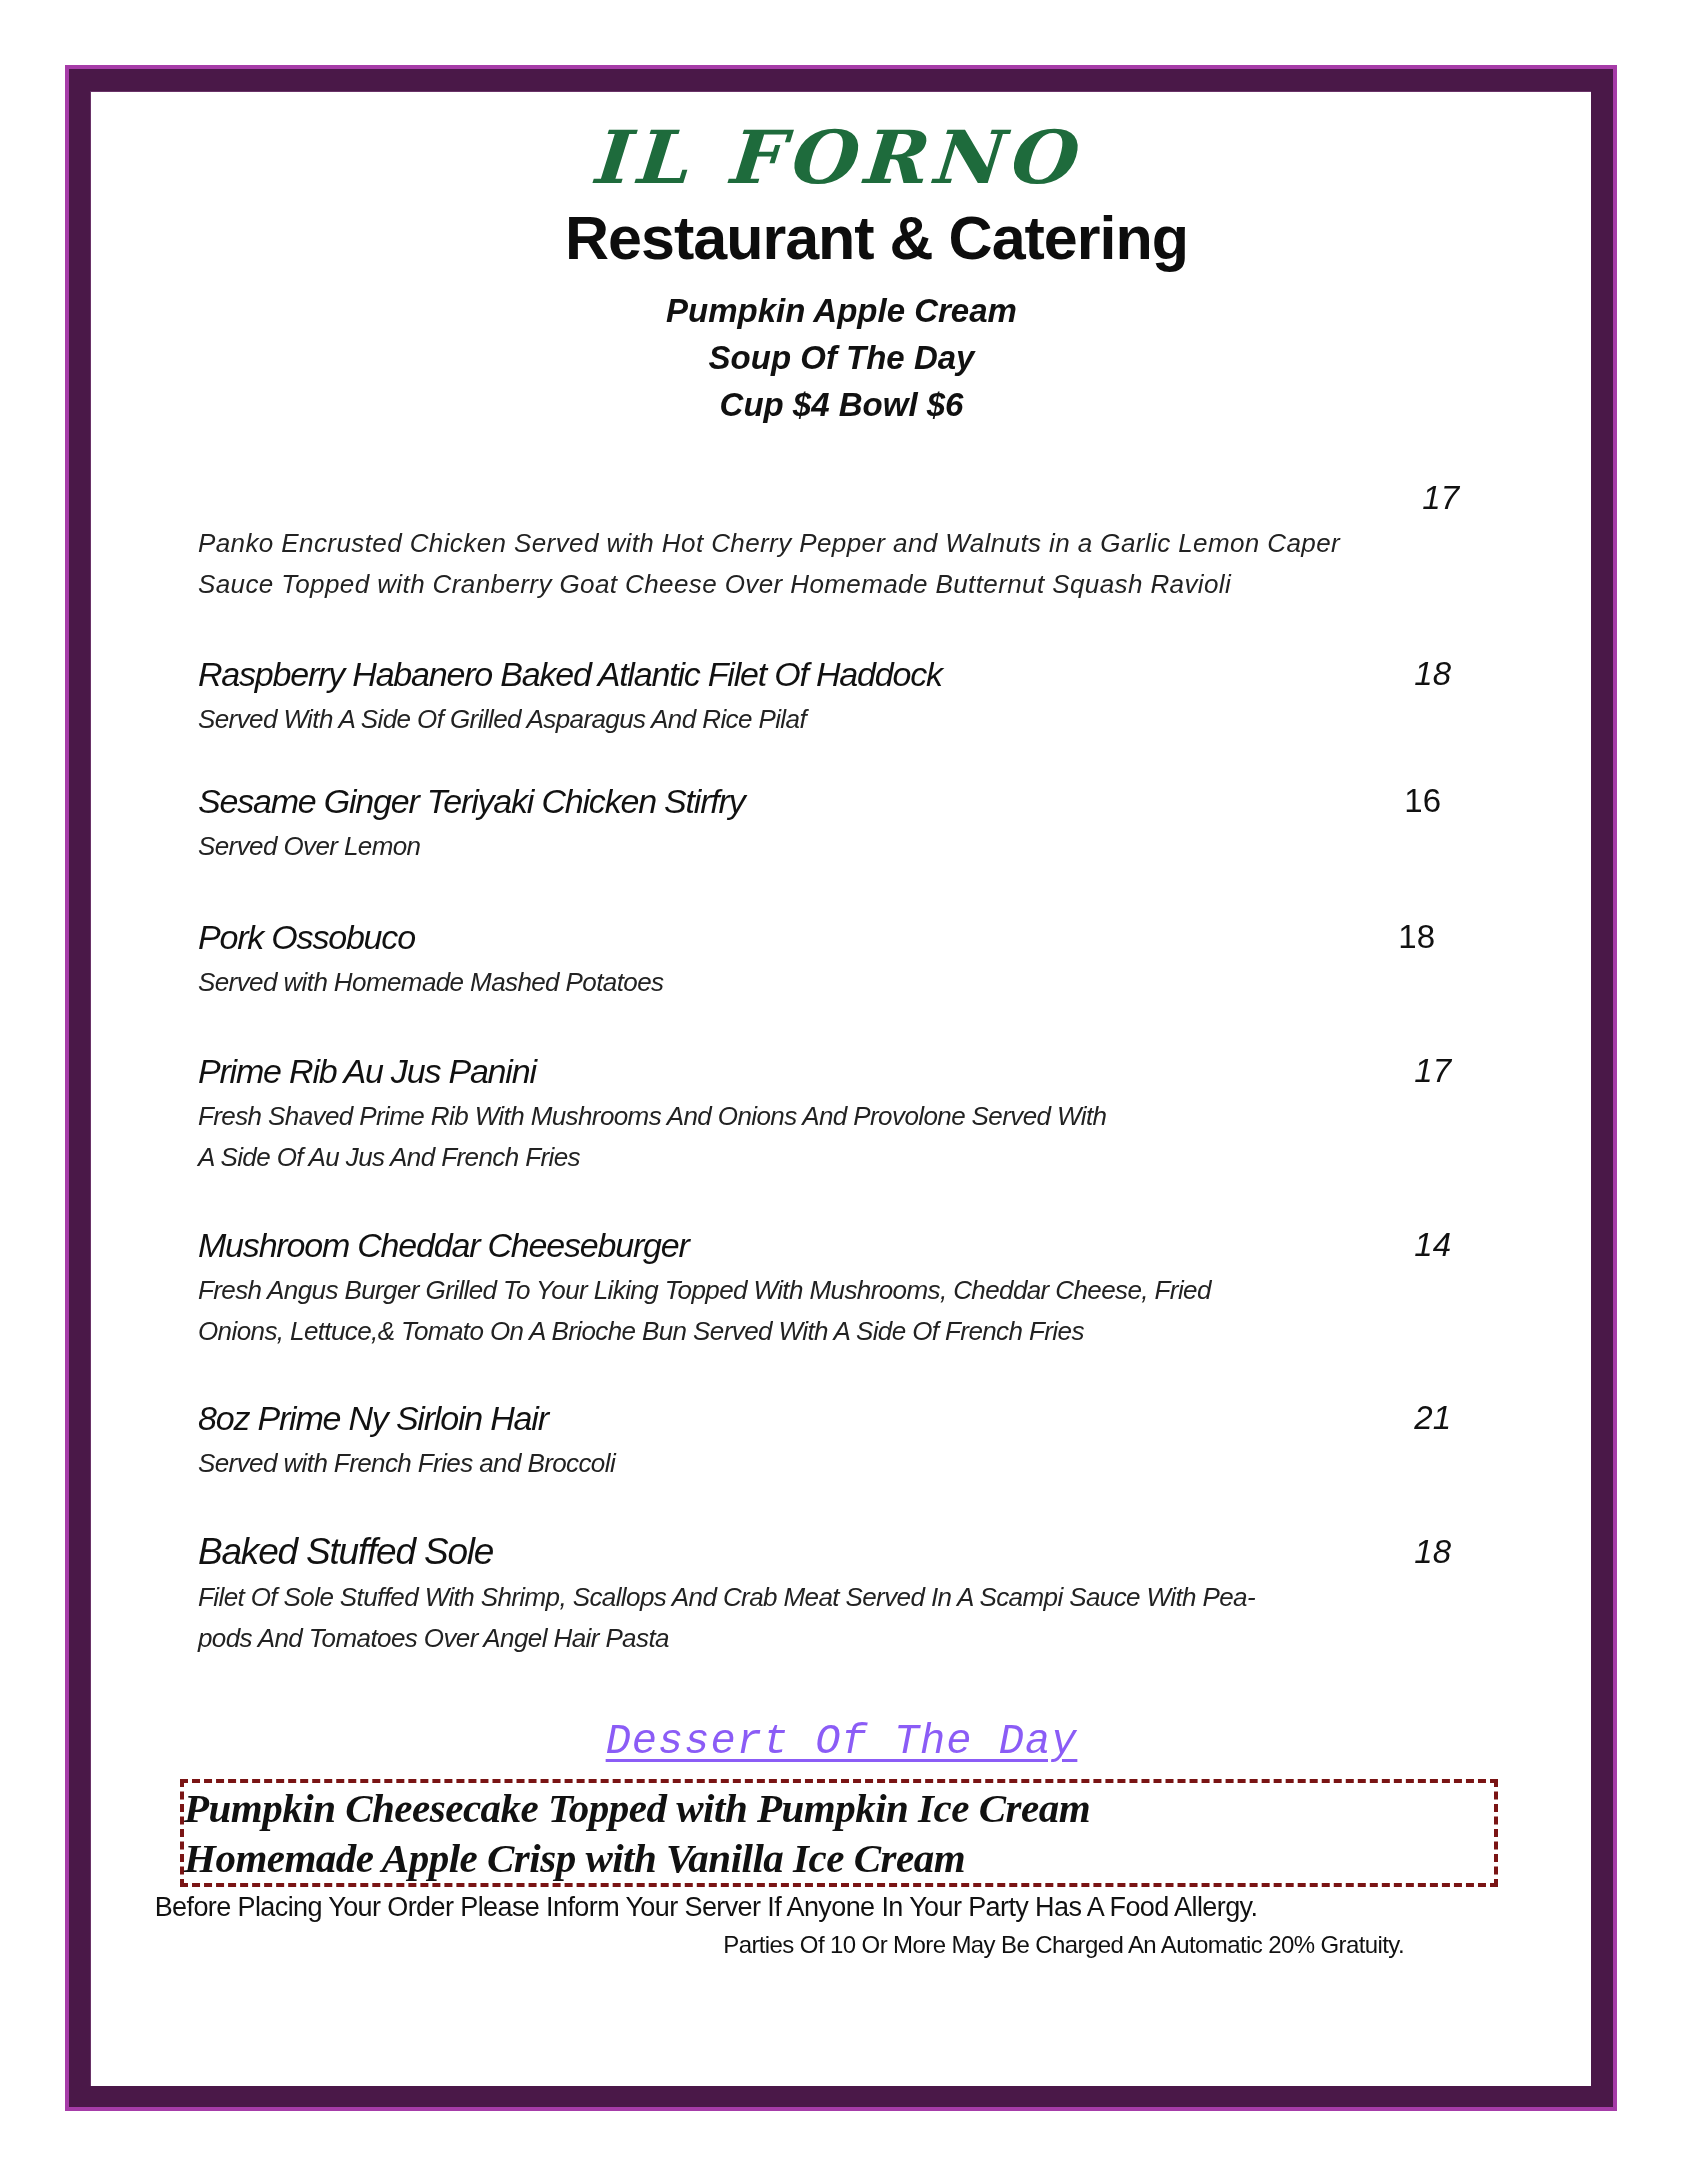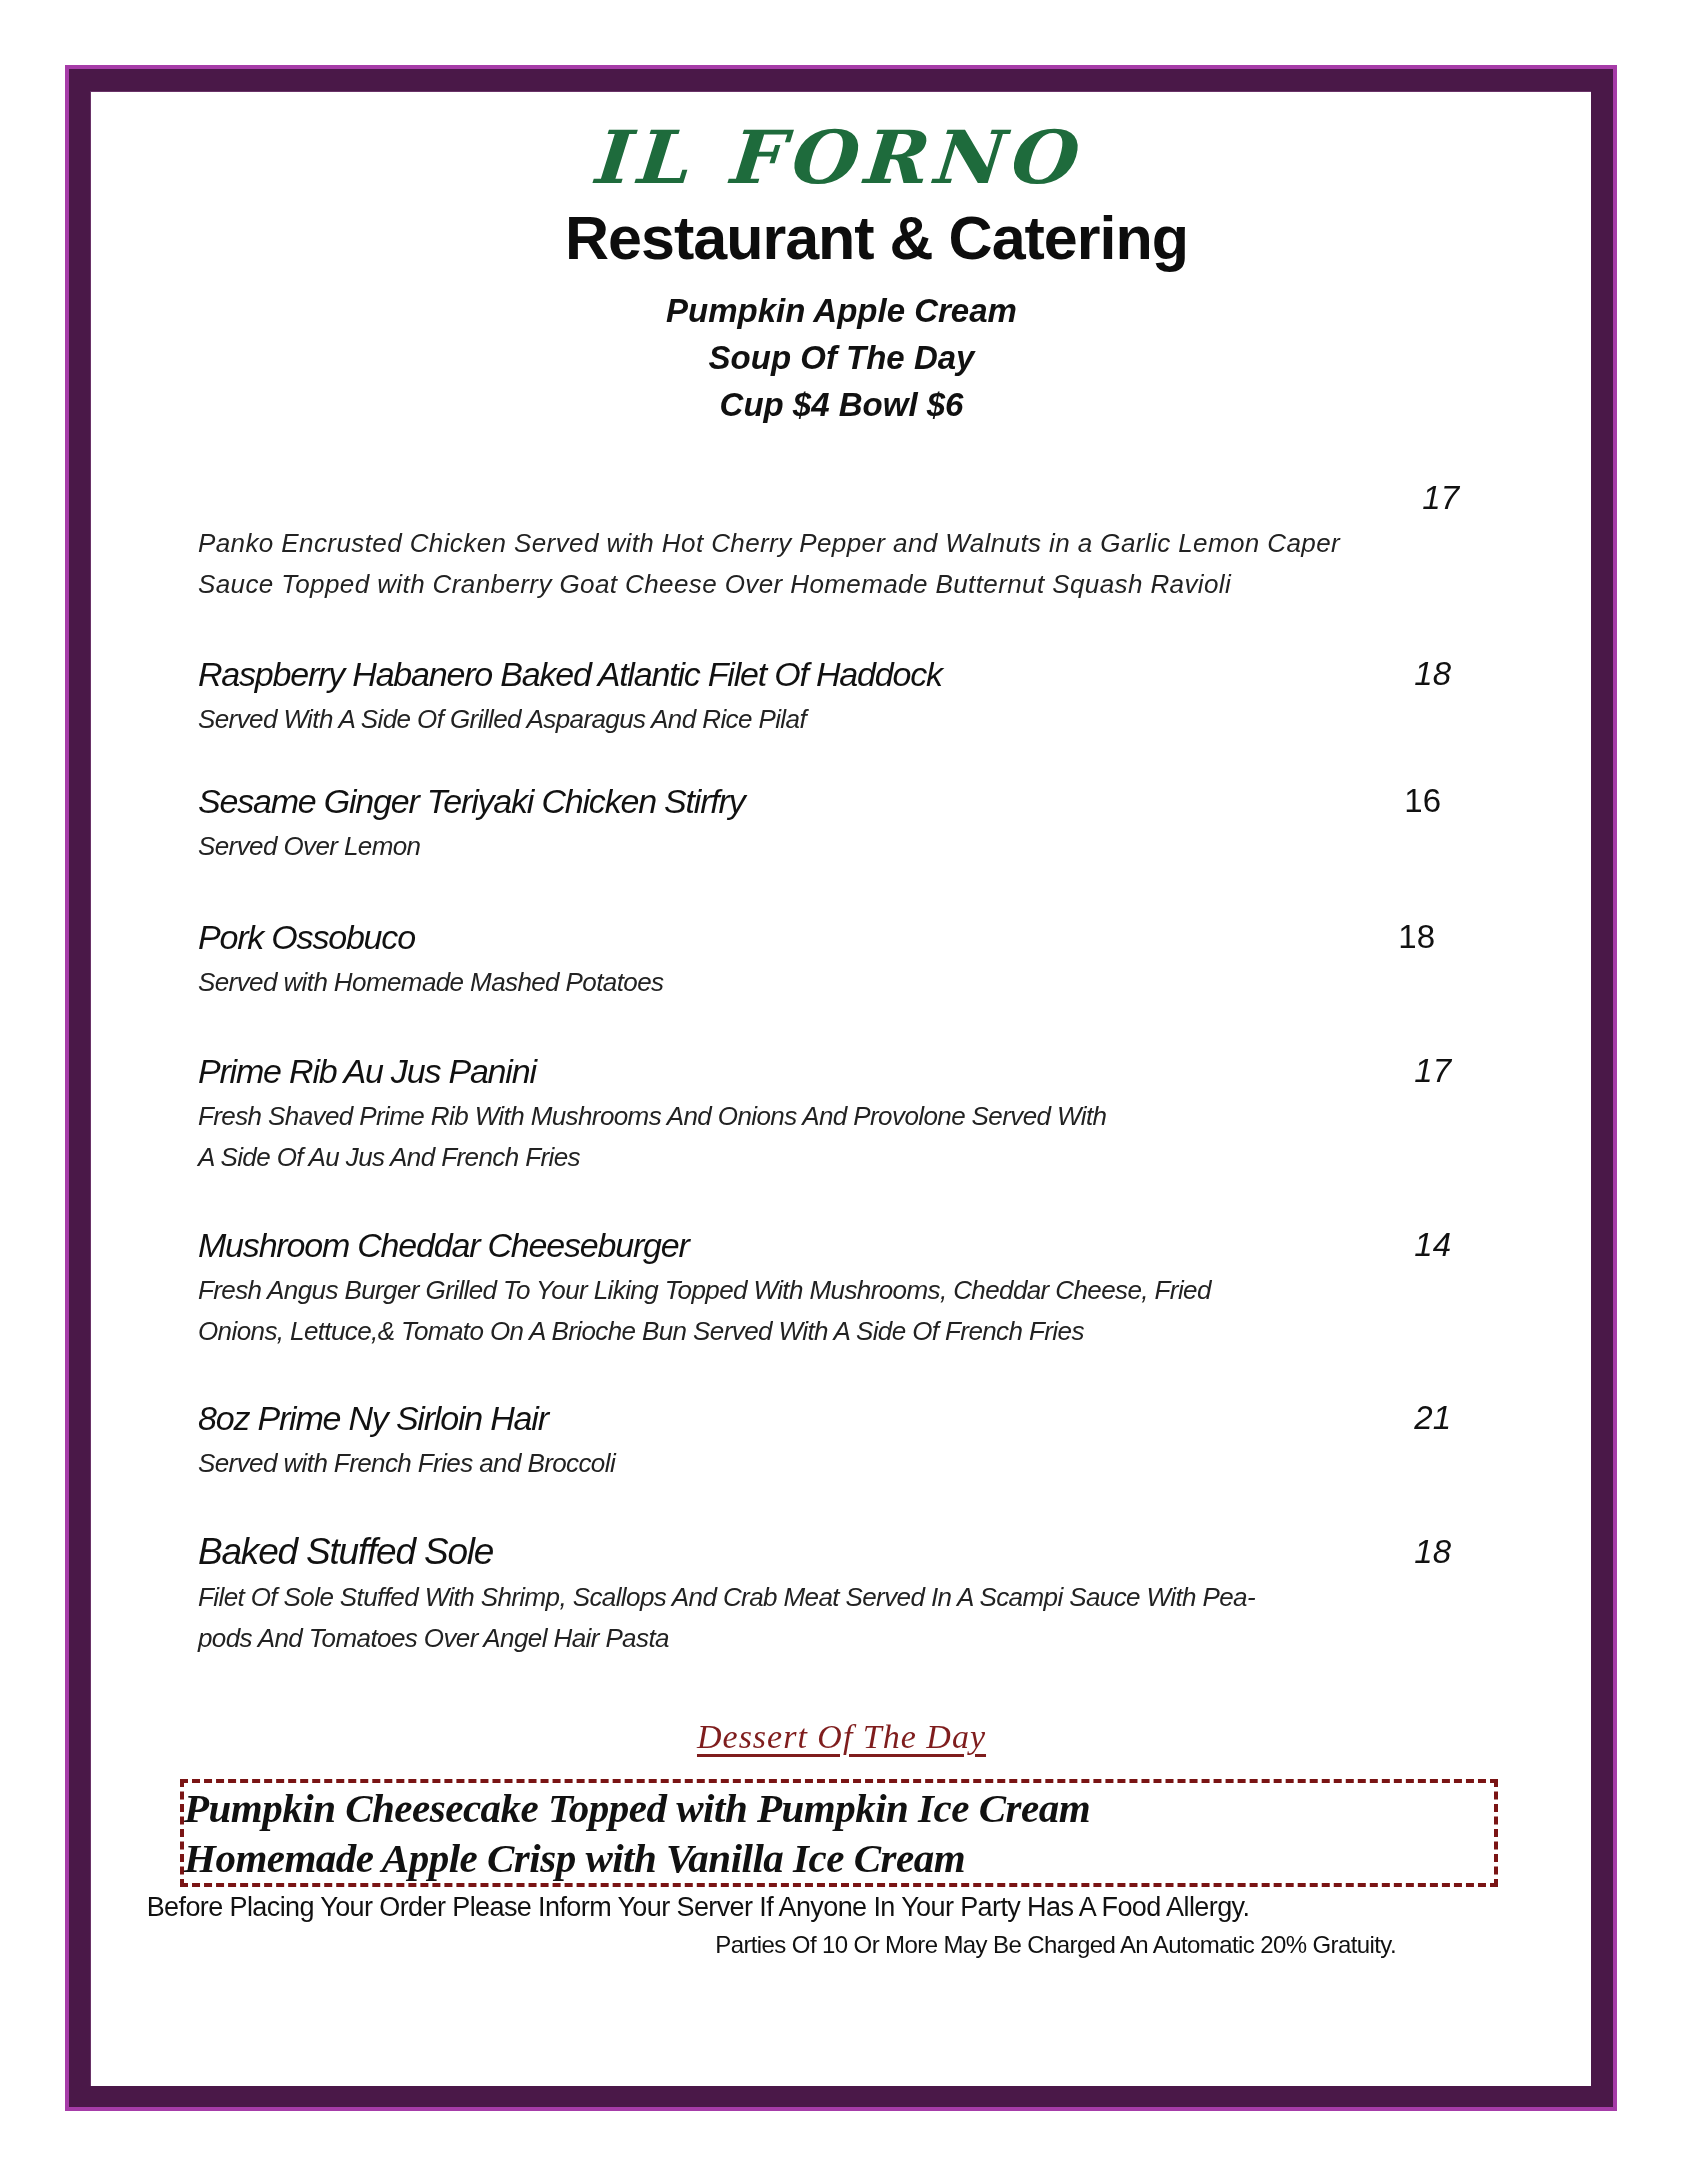--- a/index.html
+++ b/index.html
@@ -21,26 +21,26 @@
     .item { position: relative; }
     .item-head { position: relative; height: 50px; }
     .item-name { position: absolute; left: 0; top: 0; font-family: "Liberation Sans", sans-serif; font-style: italic; font-size: 34px; letter-spacing: -1.2px; color: #111; line-height: 50px; white-space: nowrap; }
     .item-name .serif-part { font-family: "Liberation Serif", serif; font-style: normal; font-size: 36px; letter-spacing: 0; }
     .item-price { position: absolute; right: 0; top: 0; font-family: "Liberation Sans", sans-serif; font-style: italic; font-size: 33px; color: #111; line-height: 50px; }
     .item-price.upright { font-style: normal; }
     .item-desc { font-family: "Liberation Sans", sans-serif; font-style: italic; font-size: 26px; letter-spacing: 0.4px; color: #222; line-height: 41px; white-space: pre-line; }
     .item-desc.condensed { letter-spacing: -0.6px; }
 
     .dessert-title { position: absolute; left: 0; top: 1718px; width: 1683px; text-align: center; }
-    .dessert-title span { font-family: Liberation Serif, serif; font-style: italic; font-size: 34px; color: #7f1d1d; text-decoration: underline; text-decoration-thickness: 3px; text-underline-offset: 6px; letter-spacing: 1px; }
+    .dessert-title span { font-family: Liberation Mono, monospace; font-style: italic; font-size: 42px; color: #8b5cf6; text-decoration: underline; text-decoration-thickness: 3px; text-underline-offset: 6px; letter-spacing: 1px; }
 
     .dessert-box { position: absolute; left: 180px; top: 1779px; width: 1318px; height: 108px; border: 4px dashed #7a1414; box-sizing: border-box; text-align: left; }
     .dessert-box div { font-family: "Liberation Serif", serif; font-weight: bold; font-style: italic; font-size: 41px; color: #111; line-height: 50px; letter-spacing: -0.5px; }
 
-    .footer { position: absolute; left: 0; top: 1887px; width: 1396px; text-align: center; font-family: "Liberation Sans", sans-serif; color: #111; }
+    .footer { position: absolute; left: 0; top: 1887px; width: 1396px; text-align: center; font-family: "Liberation Sans", sans-serif; color: #111; padding-left: 8px; }
     .footer .f1 { font-size: 27px; line-height: 40px; letter-spacing: -0.6px; }
     .footer .f2 { font-size: 24px; line-height: 36px; letter-spacing: -0.6px; text-align: right; }
   </style>
 </head>
 <body>
 
 <div class="frame-outer"></div>
 <div class="frame-inner"></div>
 <div class="page"></div>
 

